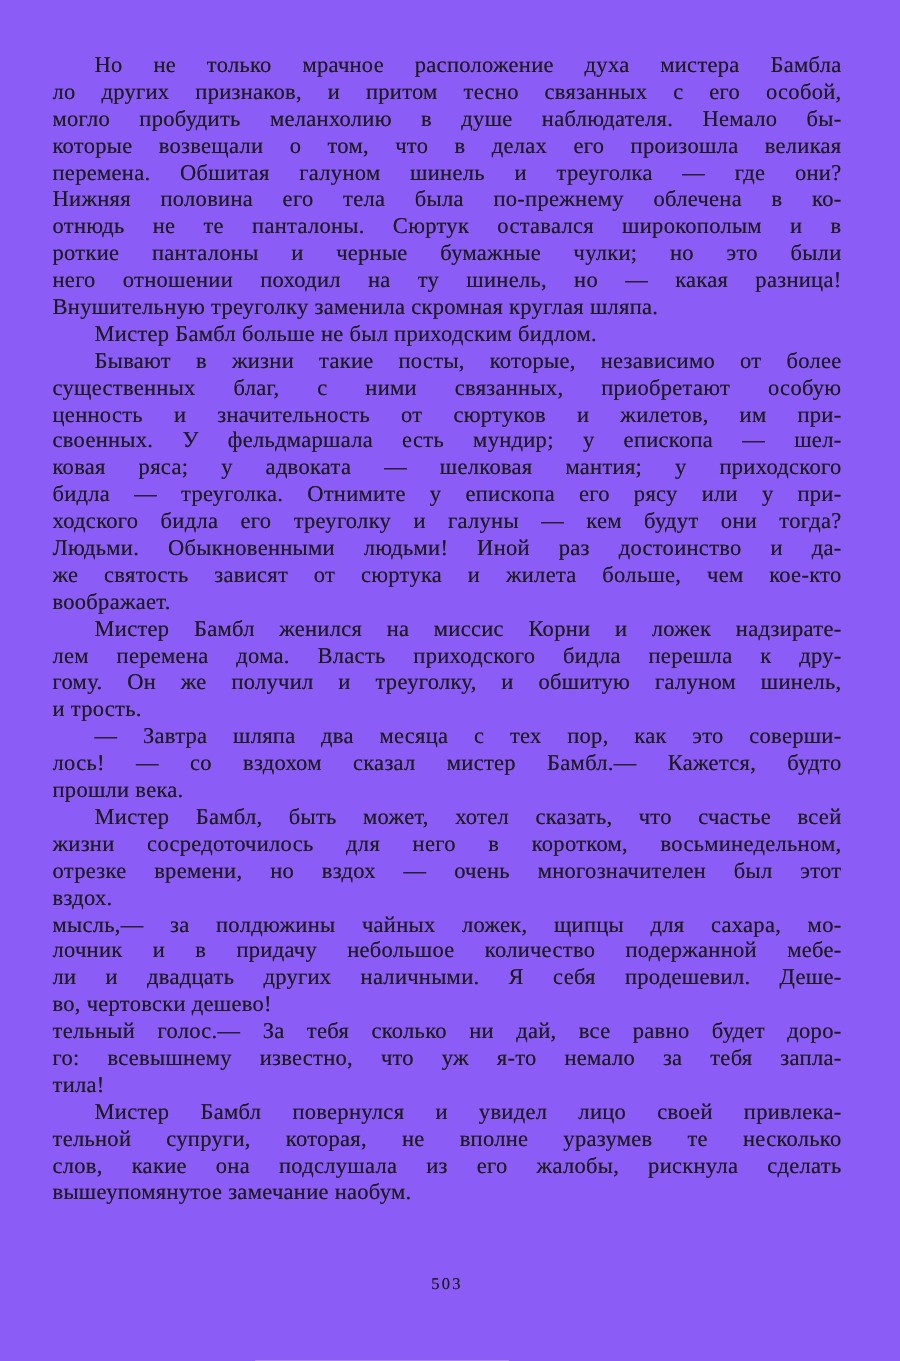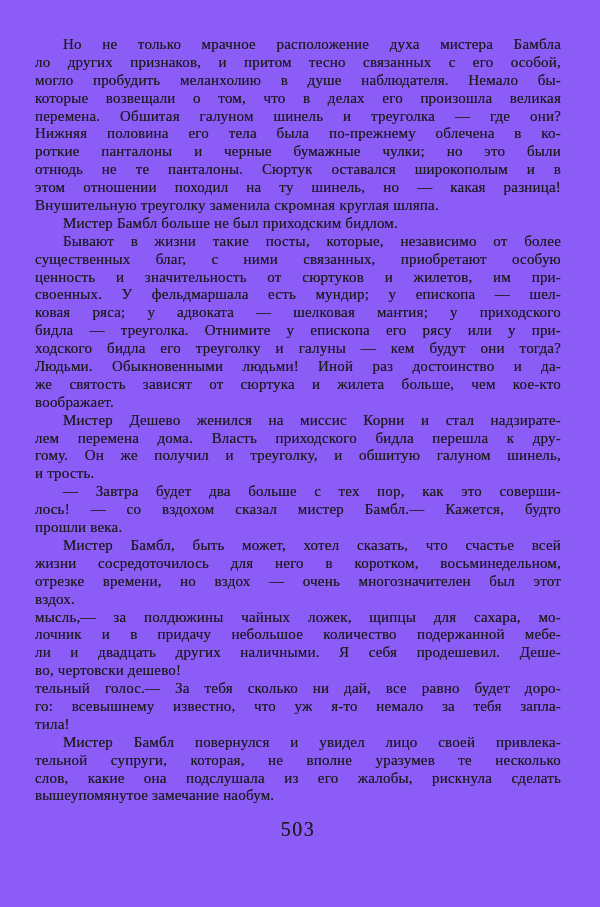--- a/index.html
+++ b/index.html
@@ -32,68 +32,68 @@
     text-shadow:0 0 0.3px rgba(20,20,20,0.65);
   }
   .line.last{
     text-align-last:left;
   }
   .line.first{
     text-indent:28px;
   }
   .page-number{
     position:absolute;
-    left:35px;top:818px;width:526px;
+    left:35px;top:850px;width:526px;
     text-align:center;
-    font-size:20px;
+    font-size:11px;
     letter-spacing:1.5px;
     color:#1c1c1c;
     text-shadow:0 0 0.3px rgba(20,20,20,0.65);
   }
 </style>
 </head>
 <body>
 
 <div class="page">
   <div class="text-block" id="text-block">
       <div class="paragraph">
         <div class="line first">Но не только мрачное расположение духа мистера Бамбла</div>
         <div class="line">ло других признаков, и притом тесно связанных с его особой,</div>
         <div class="line">могло пробудить меланхолию в душе наблюдателя. Немало бы-</div>
         <div class="line">которые возвещали о том, что в делах его произошла великая</div>
         <div class="line">перемена. Обшитая галуном шинель и треуголка — где они?</div>
         <div class="line">Нижняя половина его тела была по-прежнему облечена в ко-</div>
+        <div class="line">отнюдь не те панталоны. Сюртук оставался широкополым и в</div>
         <div class="line">роткие панталоны и черные бумажные чулки; но это были</div>
-        <div class="line">отнюдь не те панталоны. Сюртук оставался широкополым и в</div>
-        <div class="line">этом отношении походил на ту шинель, но — какая разница!</div>
+        <div class="line">него отношении походил на ту шинель, но — какая разница!</div>
         <div class="line last">Внушительную треуголку заменила скромная круглая шляпа.</div>
       </div>
       <div class="paragraph">
         <div class="line first last">Мистер Бамбл больше не был приходским бидлом.</div>
       </div>
       <div class="paragraph">
         <div class="line first">Бывают в жизни такие посты, которые, независимо от более</div>
         <div class="line">существенных благ, с ними связанных, приобретают особую</div>
         <div class="line">ценность и значительность от сюртуков и жилетов, им при-</div>
         <div class="line">своенных. У фельдмаршала есть мундир; у епископа — шел-</div>
         <div class="line">ковая ряса; у адвоката — шелковая мантия; у приходского</div>
         <div class="line">бидла — треуголка. Отнимите у епископа его рясу или у при-</div>
         <div class="line">ходского бидла его треуголку и галуны — кем будут они тогда?</div>
         <div class="line">Людьми. Обыкновенными людьми! Иной раз достоинство и да-</div>
         <div class="line">же святость зависят от сюртука и жилета больше, чем кое-кто</div>
         <div class="line last">воображает.</div>
       </div>
       <div class="paragraph">
-        <div class="line first">Мистер Дешево женился на миссис Корни и стал надзирате-</div>
+        <div class="line first">Мистер Бамбл женился на миссис Корни и ложек надзирате-</div>
         <div class="line">лем перемена дома. Власть приходского бидла перешла к дру-</div>
         <div class="line">гому. Он же получил и треуголку, и обшитую галуном шинель,</div>
         <div class="line last">и трость.</div>
       </div>
       <div class="paragraph">
-        <div class="line first">— Завтра будет два больше с тех пор, как это соверши-</div>
+        <div class="line first">— Завтра шляпа два месяца с тех пор, как это соверши-</div>
         <div class="line">лось! — со вздохом сказал мистер Бамбл.— Кажется, будто</div>
         <div class="line last">прошли века.</div>
       </div>
       <div class="paragraph">
         <div class="line first">Мистер Бамбл, быть может, хотел сказать, что счастье всей</div>
         <div class="line">жизни сосредоточилось для него в коротком, восьминедельном,</div>
         <div class="line">отрезке времени, но вздох — очень многозначителен был этот</div>
         <div class="line last">вздох.</div>
       </div>
       <div class="paragraph">

